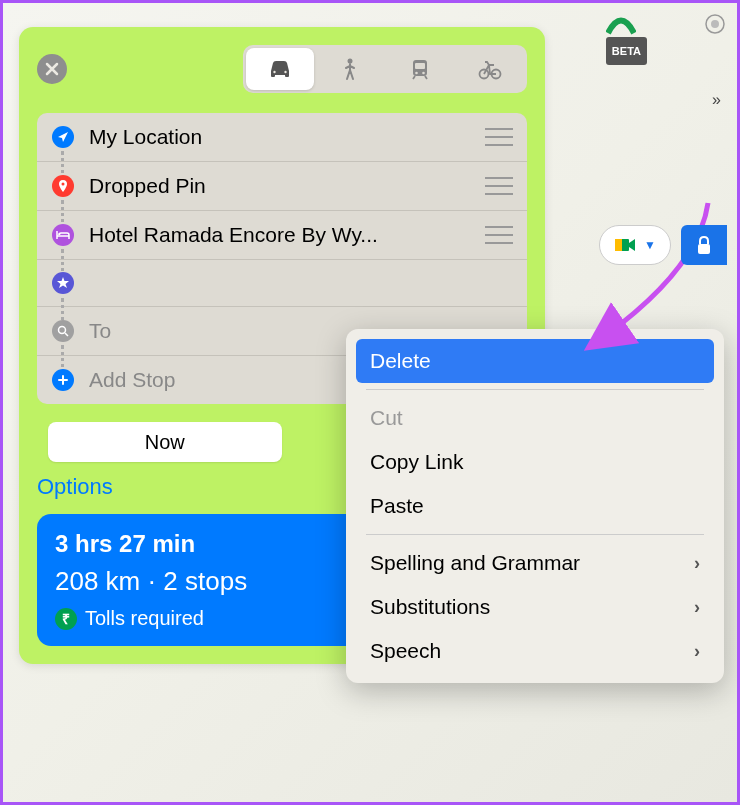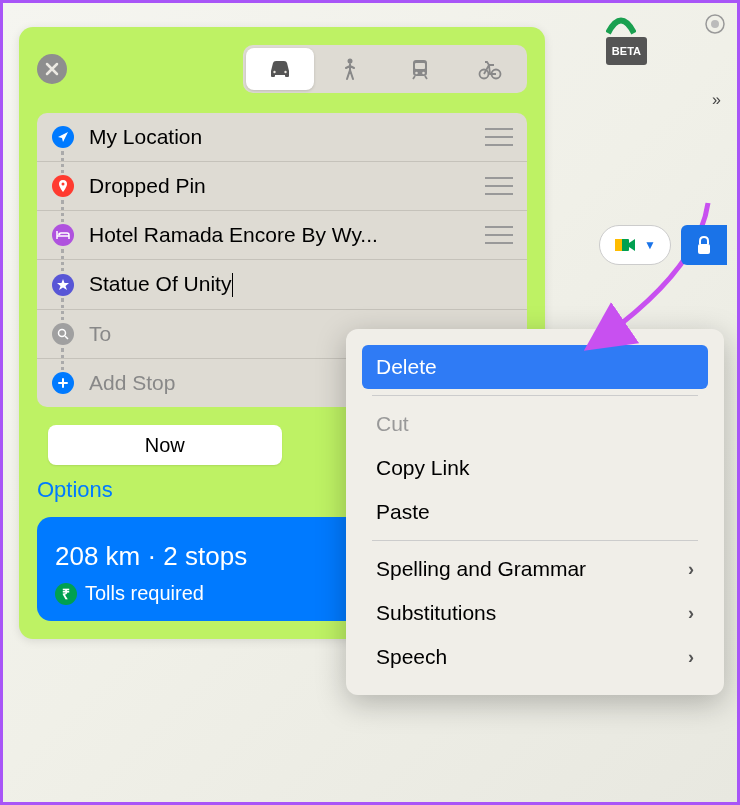--- a/index.html
+++ b/index.html
@@ -186,21 +186,21 @@
       font-weight: 700;
     }
     .context-menu {
       position: absolute;
       top: 326px;
       left: 343px;
       width: 378px;
       background: #f0eee8;
       border-radius: 12px;
       box-shadow: 0 8px 30px rgba(0,0,0,0.25);
-      padding: 16px;
+      padding: 10px;
     }
     .ctx-item {
       padding: 10px 14px;
       font-size: 21px;
       border-radius: 6px;
       cursor: pointer;
       display: flex;
       align-items: center;
       justify-content: space-between;
     }
@@ -385,21 +385,20 @@
     </div>
     <div class="stop-row">
       <div class="dots-line"></div>
       <div class="stop-icon-col">
         <div class="stop-icon" style="background:#5856d6">
           <svg width="12" height="12" viewBox="0 0 12 12">
               <path d="M6 0 L7.5 4 L12 4 L8.5 7 L10 11 L6 8.5 L2 11 L3.5 7 L0 4 L4.5 4 Z" fill="#fff"></path>
             </svg>
         </div>
       </div>
-      <div class="stop-label"><span>Statue Of Unity</span><span class="input-cursor"></span></div>
       <div class="drag-handle" style="visibility:hidden">
           <div></div>
           <div></div>
           <div></div>
         </div>
     </div>
     <div class="stop-row">
       <div class="dots-line"></div>
       <div class="stop-icon-col">
         <div class="stop-icon" style="background:#a0a0a0">
@@ -424,20 +423,21 @@
   </div>
 
   <div class="btn-row">
     <div class="btn-half">Now</div>
     <div class="btn-half" style="visibility:hidden"></div>
   </div>
 
   <div class="options-link">Options</div>
 
   <div class="route-card">
+    <div class="route-time">3 hrs 27 min</div>
     <div class="route-dist">208 km · 2 stops</div>
     <div class="route-tolls">
       <div class="rupee-badge">₹</div>
       <span>Tolls required</span>
     </div>
   </div>
 </div>
 
 <div class="context-menu">
   <div class="ctx-item highlighted">Delete</div>

